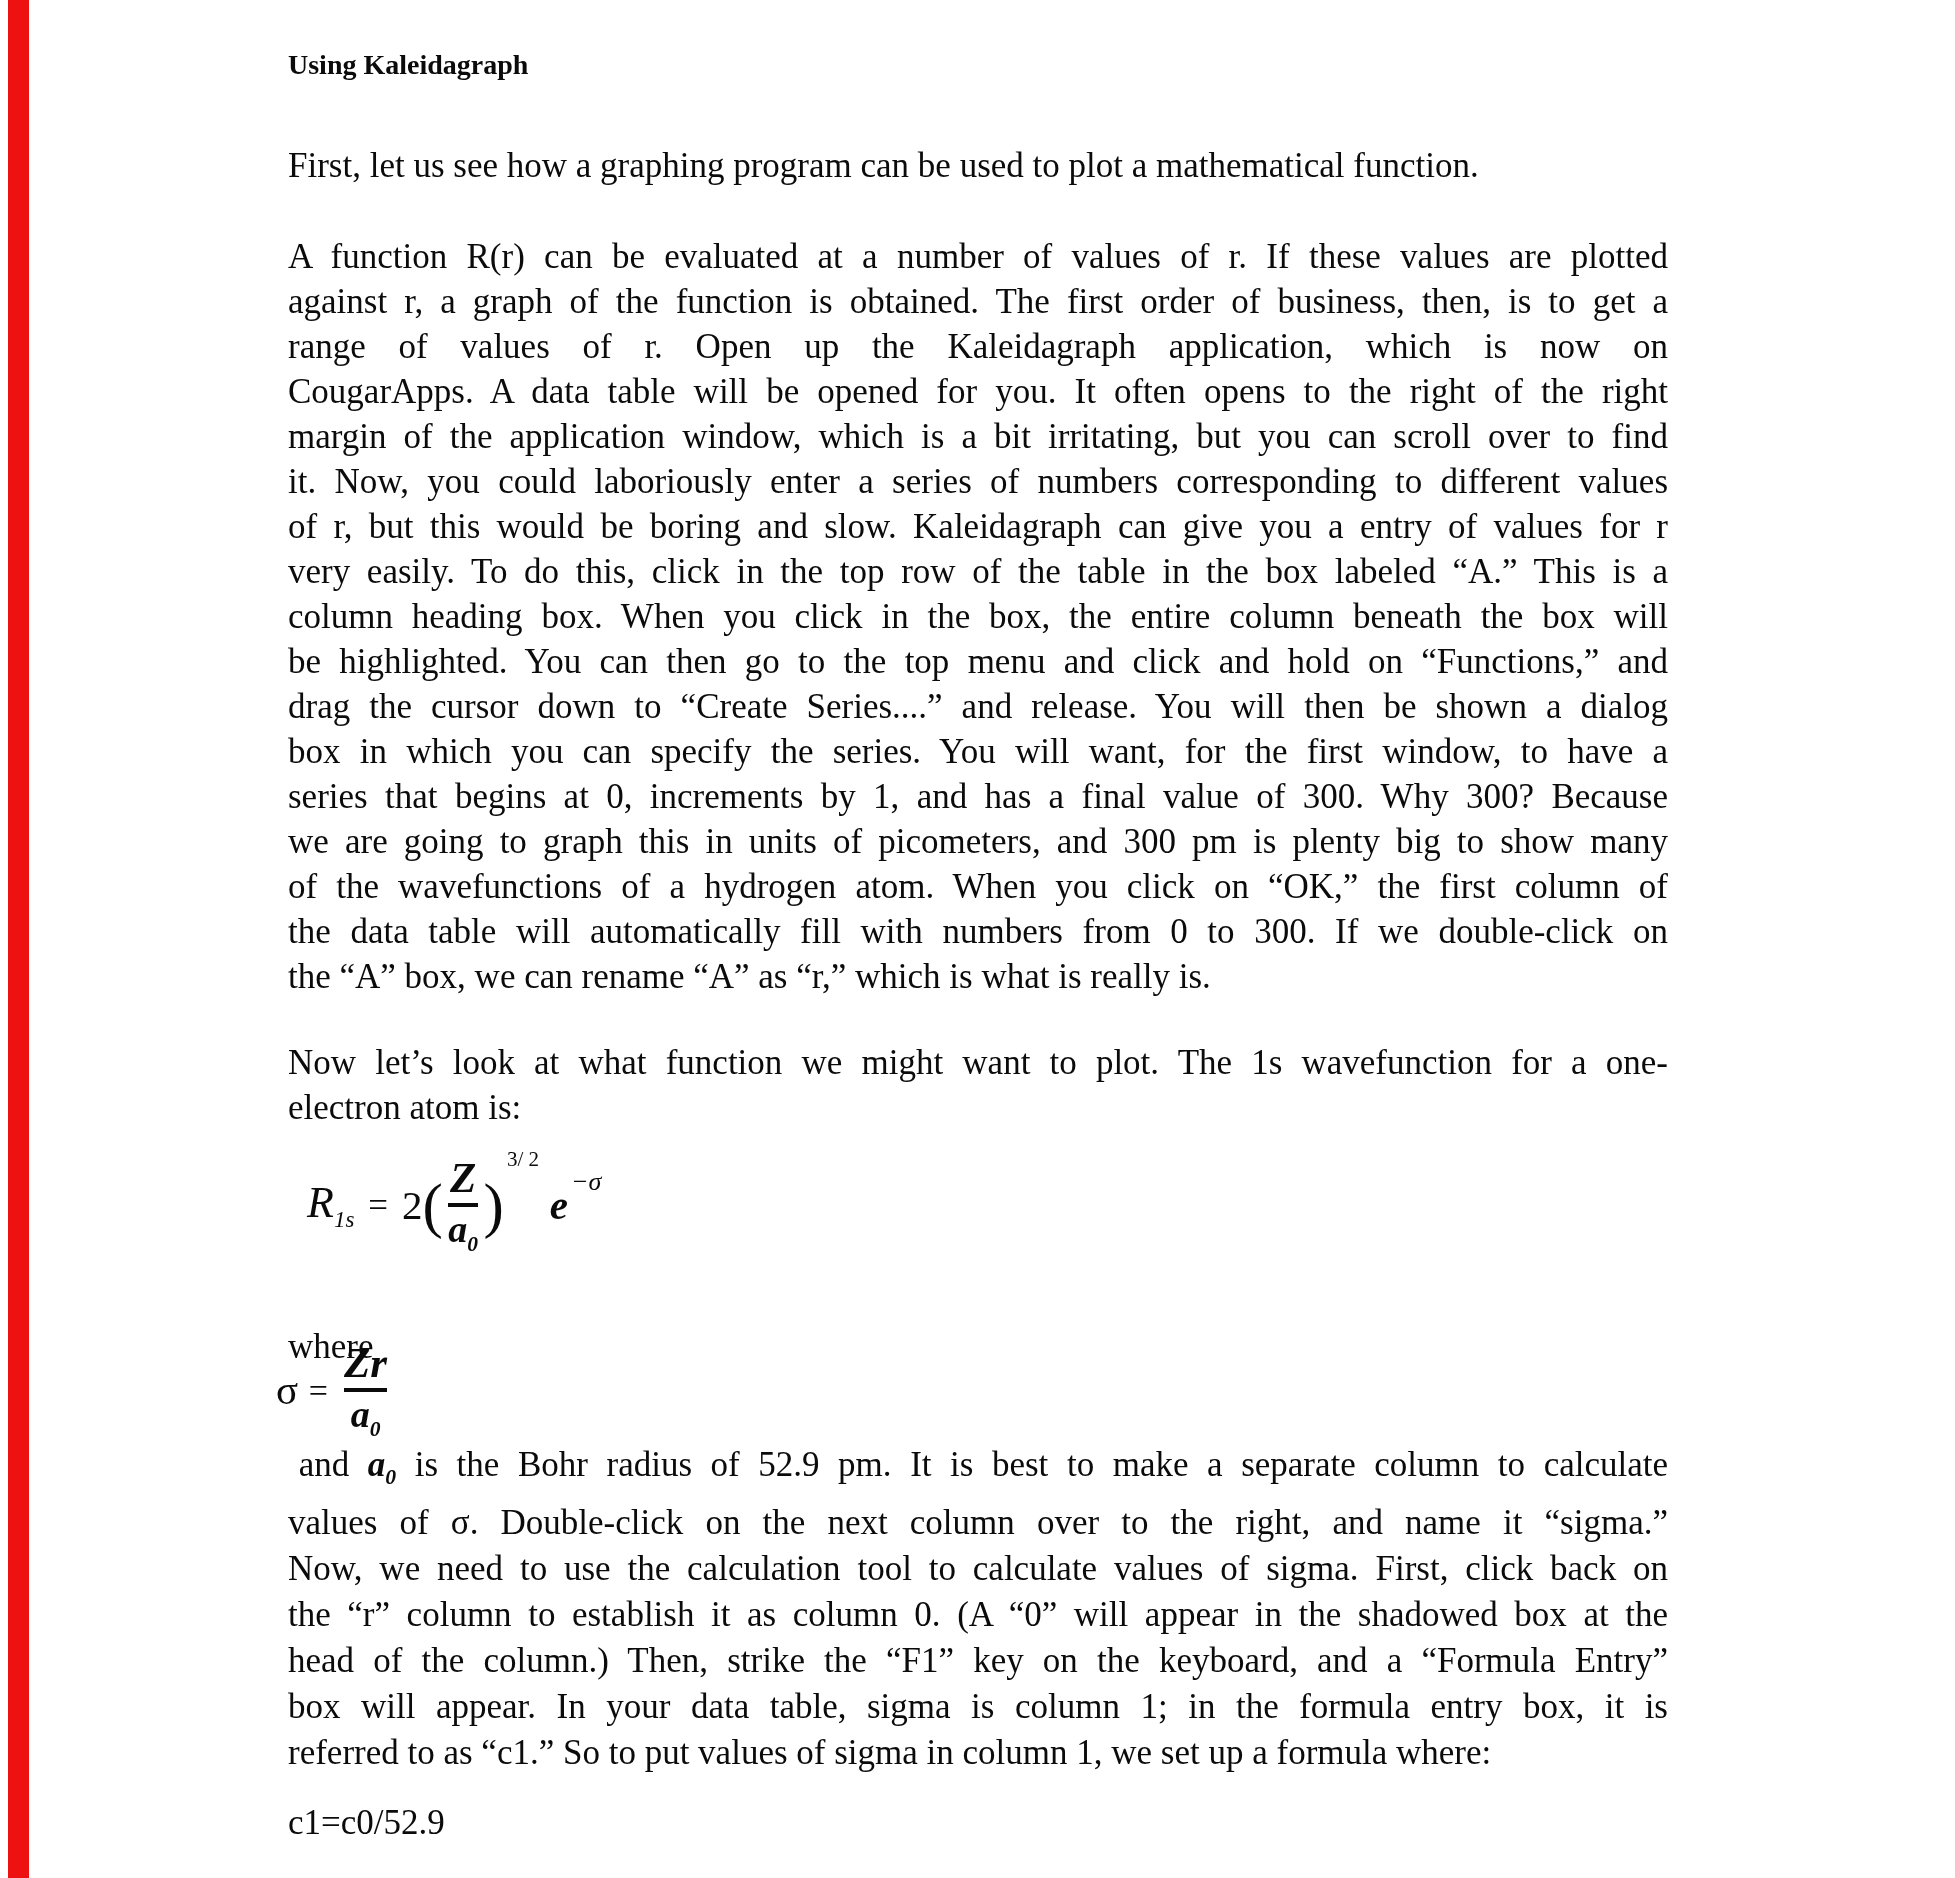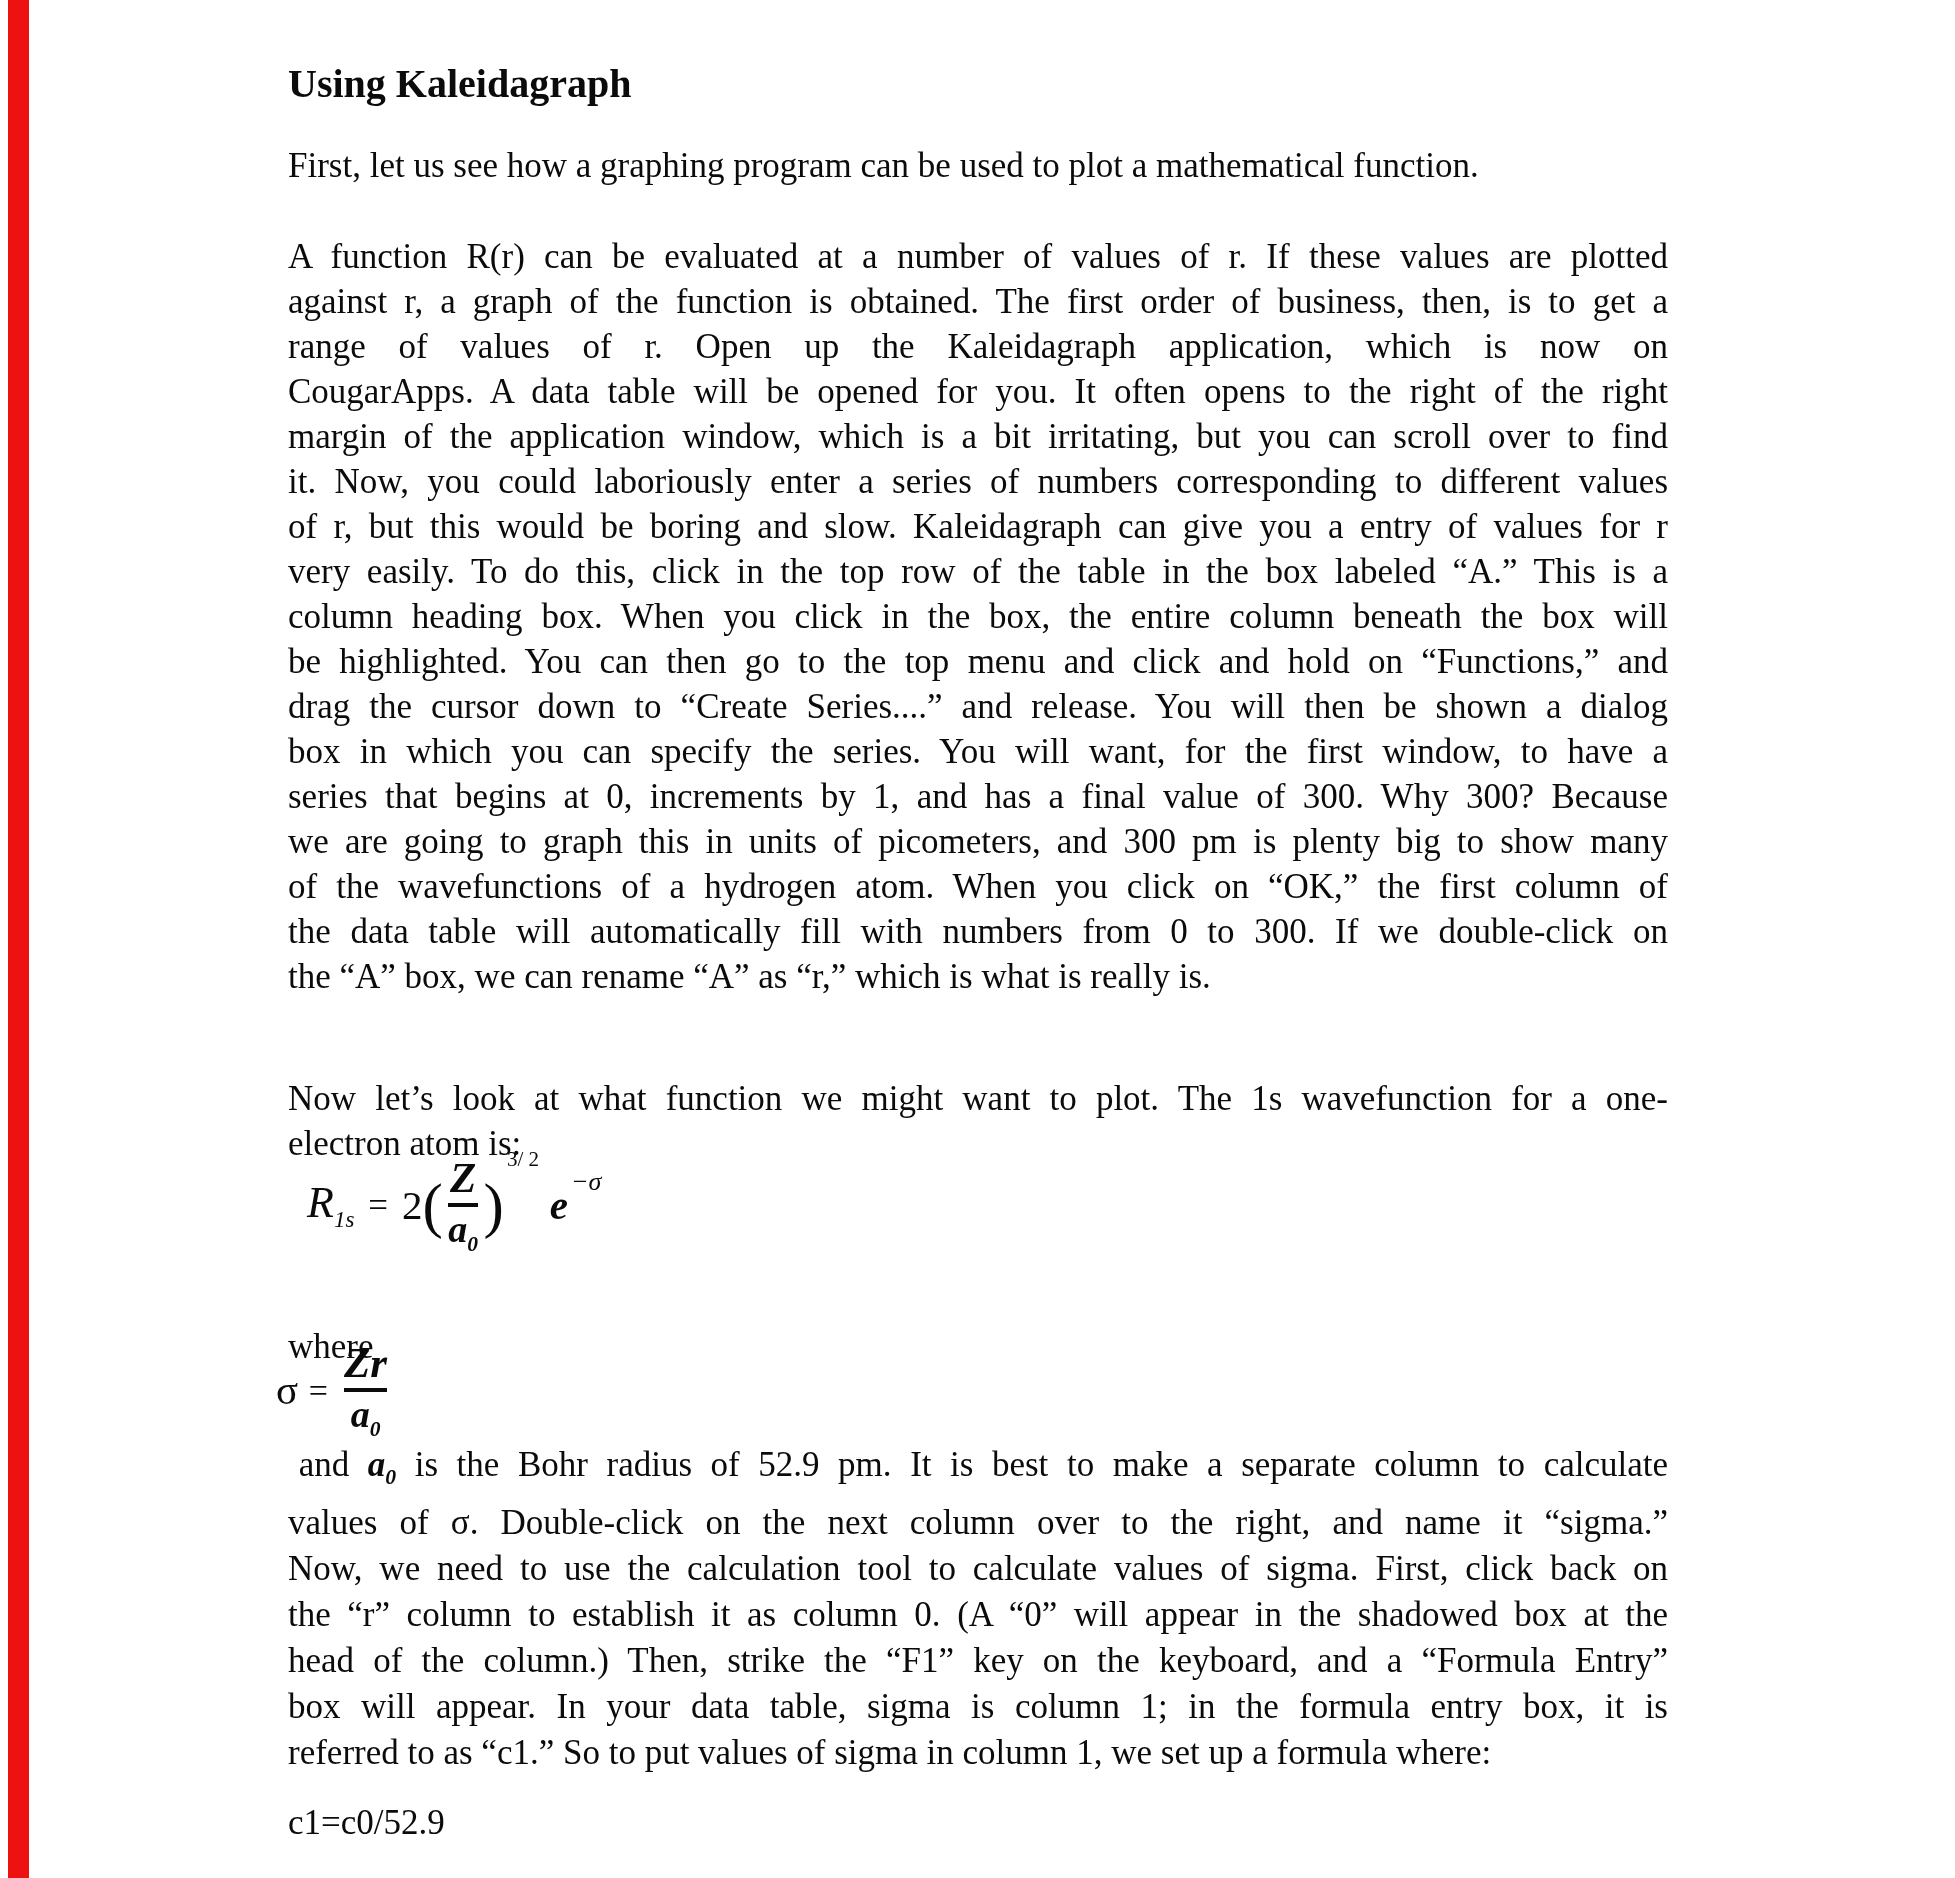--- a/index.html
+++ b/index.html
@@ -1,25 +1,25 @@
 <!DOCTYPE html>
 <html style="font-size:12.3px"><head>
 <meta charset="utf-8">
 <style>
   html,body{margin:0;padding:0;background:#ffffff;}
   .page{
     position:relative;width:1955px;height:1878px;background:#ffffff;
     font-family:"Liberation Serif","DejaVu Serif",serif;color:#0b0b0b;overflow:hidden;
   }
   .edge-stripe{position:absolute;left:7.7px;top:0;width:21.5px;height:1878px;background:#ee1111;}
-  .doc-title{position:absolute;left:288px;top:60px;font-size:40px;font-weight:bold;line-height:1.2;}
+  .doc-title{position:absolute;left:288px;top:48px;font-size:28px;font-weight:bold;line-height:1.2;}
   .block{position:absolute;left:288px;width:1380px;font-size:35px;line-height:45px;}
   .intro{top:143px;}
   .p2{top:234px;}
-  .p3{top:1076px;}
+  .p3{top:1040px;}
   .p4{top:1442px;line-height:46px;}
   .where{top:1324px;width:307px;}
   .final{top:1800px;font-size:35px;width:690px;}
   .line{min-height:1em;}
   .j{text-align:justify;text-align-last:justify;}
   .indent1{padding-left:10.7px;}
   .bi{font-weight:bold;font-style:italic;}
   .bi sub{font-weight:bold;font-style:italic;}
   sub{font-size:0.62em;}
   

